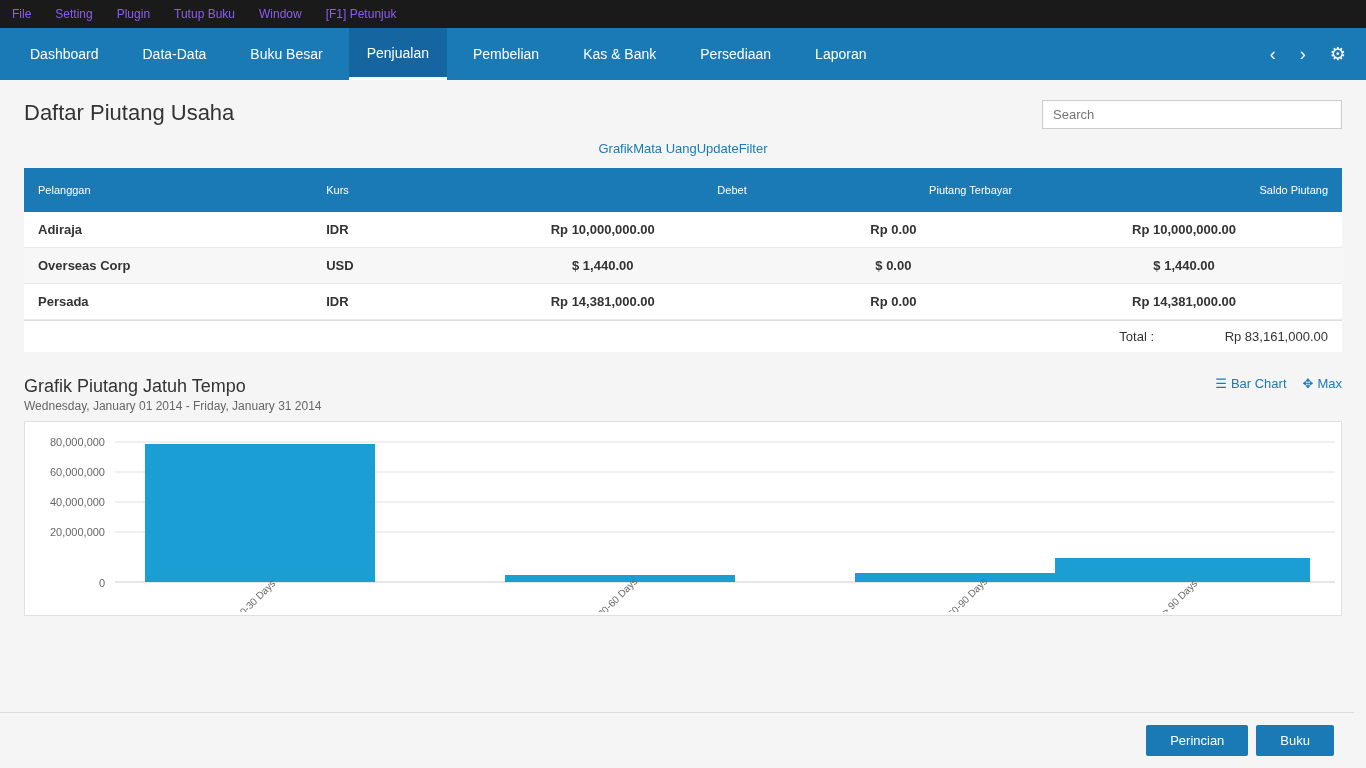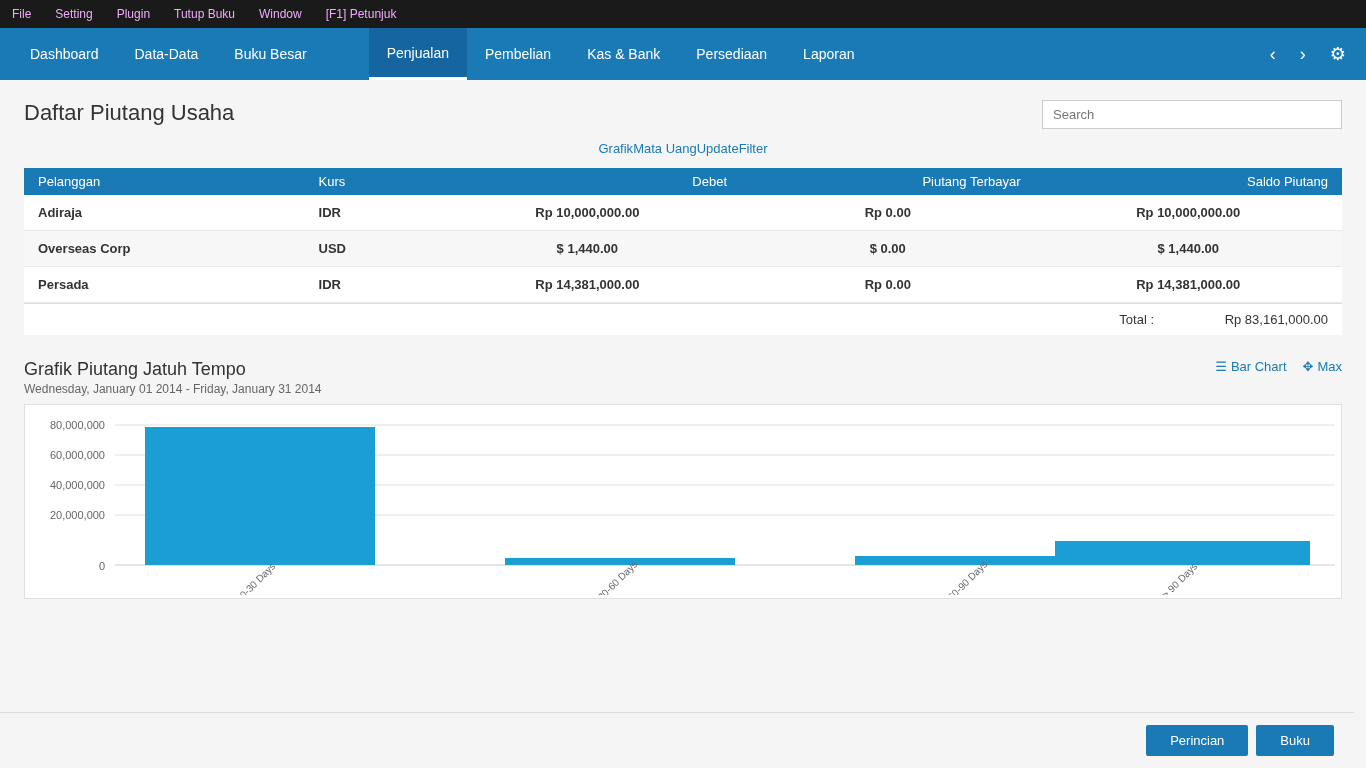--- a/index.html
+++ b/index.html
@@ -1,21 +1,21 @@
 <!DOCTYPE html>
 <html><head>
   <meta charset="utf-8">
   <style>
     * { margin: 0; padding: 0; box-sizing: border-box; }
     body { font-family: 'Segoe UI', Arial, sans-serif; font-size: 13px; background: #f0f0f0; color: #333; }
 
     
     .menu-bar {
       background: #1a1a1a;
-      color: #f0abfc;
+      color: #8b5cf6;
       display: flex;
       align-items: center;
       height: 28px;
       padding: 0 8px;
       gap: 16px;
     }
     .menu-bar span {
       font-size: 12px;
       cursor: pointer;
       padding: 2px 4px;
@@ -25,33 +25,33 @@
     .nav-bar {
       background: #1a7ab5;
       display: flex;
       align-items: center;
       height: 52px;
       padding: 0 12px;
     }
     .nav-bar .nav-items {
       display: flex;
       flex: 1;
-      gap: 0;
+      gap: 8px;
     }
     .nav-item {
       color: #fff;
       padding: 0 18px;
       height: 52px;
       display: flex;
       align-items: center;
       cursor: pointer;
       font-size: 14px;
       white-space: nowrap;
     }
-    .nav-item.active { background: #1565a0; border-bottom: 3px solid #fff; margin-left: 44px; }
+    .nav-item.active { background: #1565a0; border-bottom: 3px solid #fff; }
 
     .nav-controls {
       display: flex;
       align-items: center;
       gap: 8px;
     }
     .nav-btn {
       color: #fff;
       font-size: 18px;
       cursor: pointer;
@@ -107,24 +107,24 @@
     .data-table {
       width: 100%;
       border-collapse: collapse;
       background: #fff;
     }
     .data-table thead tr {
       background: #1a7ab5;
       color: #fff;
     }
     .data-table thead th {
-      padding: 6px 14px;
+      padding: 16px 14px;
       text-align: left;
       font-weight: 500;
-      font-size: 13px;
+      font-size: 11px;
     }
     .data-table thead th.right { text-align: right; }
 
     .data-table tbody tr {
       border-bottom: 1px solid #e8e8e8;
     }
     .data-table tbody tr:nth-child(even) { background: #f7f7f7; }
     .data-table tbody td {
       padding: 10px 14px;
       font-size: 13px;

